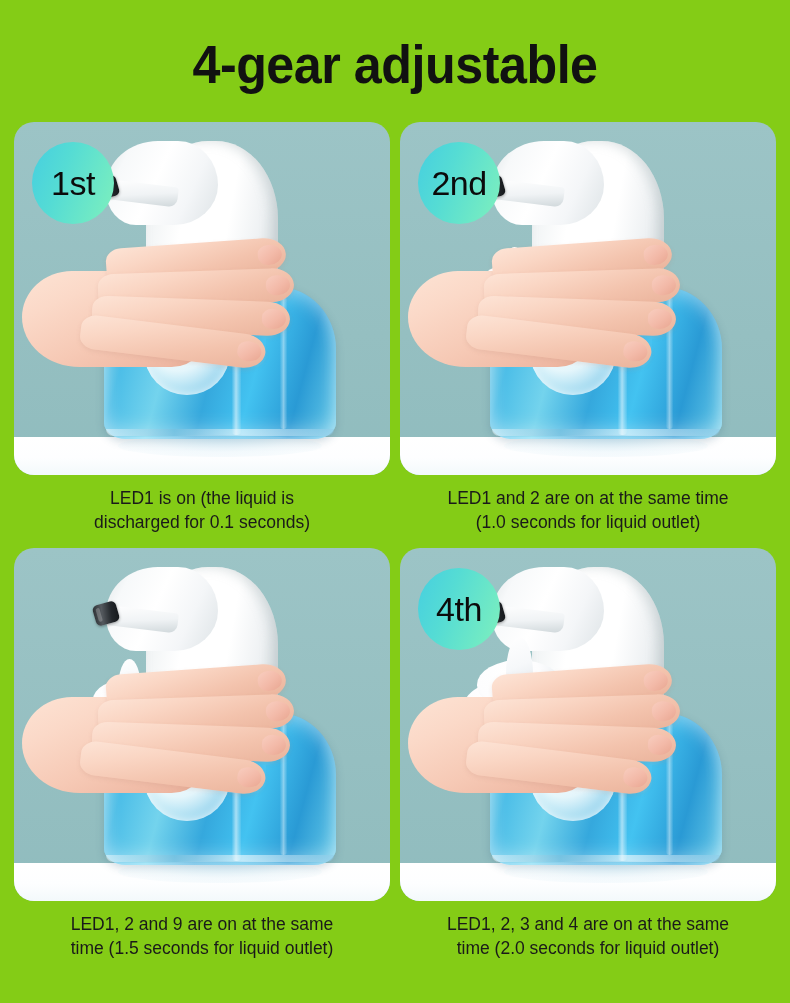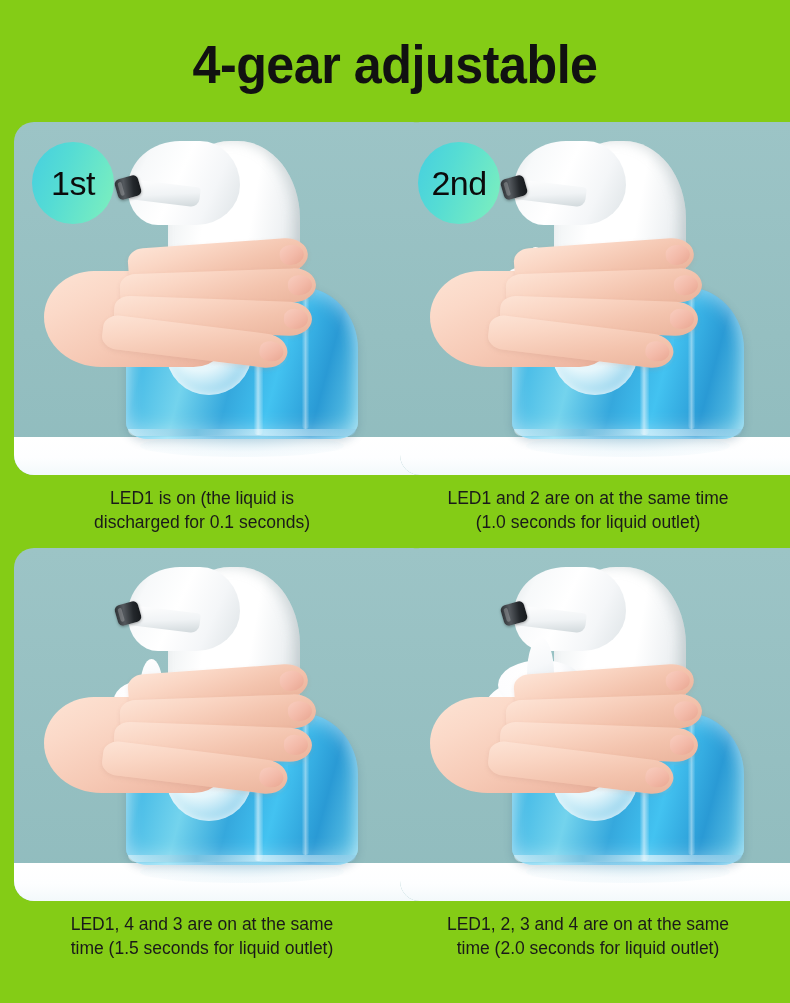--- a/index.html
+++ b/index.html
@@ -53,21 +53,20 @@
     position: relative;
     width: 376px;
   }
   .scene {
     position: relative;
     width: 376px;
     height: 353px;
     border-radius: 20px;
     overflow: hidden;
     background: linear-gradient(180deg, #9cc4c6 0%, #95bfc1 60%, #90bcbe 100%);
-    padding-left: 43px;
   }
   
   .floor {
     position: absolute;
     left: 0;
     bottom: 0;
     width: 100%;
     height: 38px;
     background: linear-gradient(180deg, #ffffff 0%, #fdfeff 55%, #f3f9fb 100%);
   }
@@ -516,27 +515,30 @@
             <div class="finger f3">
               <div class="nail"></div>
             </div>
             <div class="finger f4">
               <div class="nail"></div>
             </div>
           </div>
         </div>
       </div>
 
-      <div class="caption">LED1, 4 and 3 are on at the same
+      <div class="caption">LED1, 2 and 9 are on at the same
 time (1.5 seconds for liquid outlet)</div>
     </div>
 
     <div class="card">
       <div class="scene">
 
+        <div class="badge">
+          <span class="badge-label">4th</span>
+        </div>
 
         <div class="floor"></div>
 
         <div class="product">
           <div class="body-main"></div>
           <div class="body-head"></div>
           <div class="spout-arm"></div>
           <div class="nozzle"></div>
           <div class="neck"></div>
 

